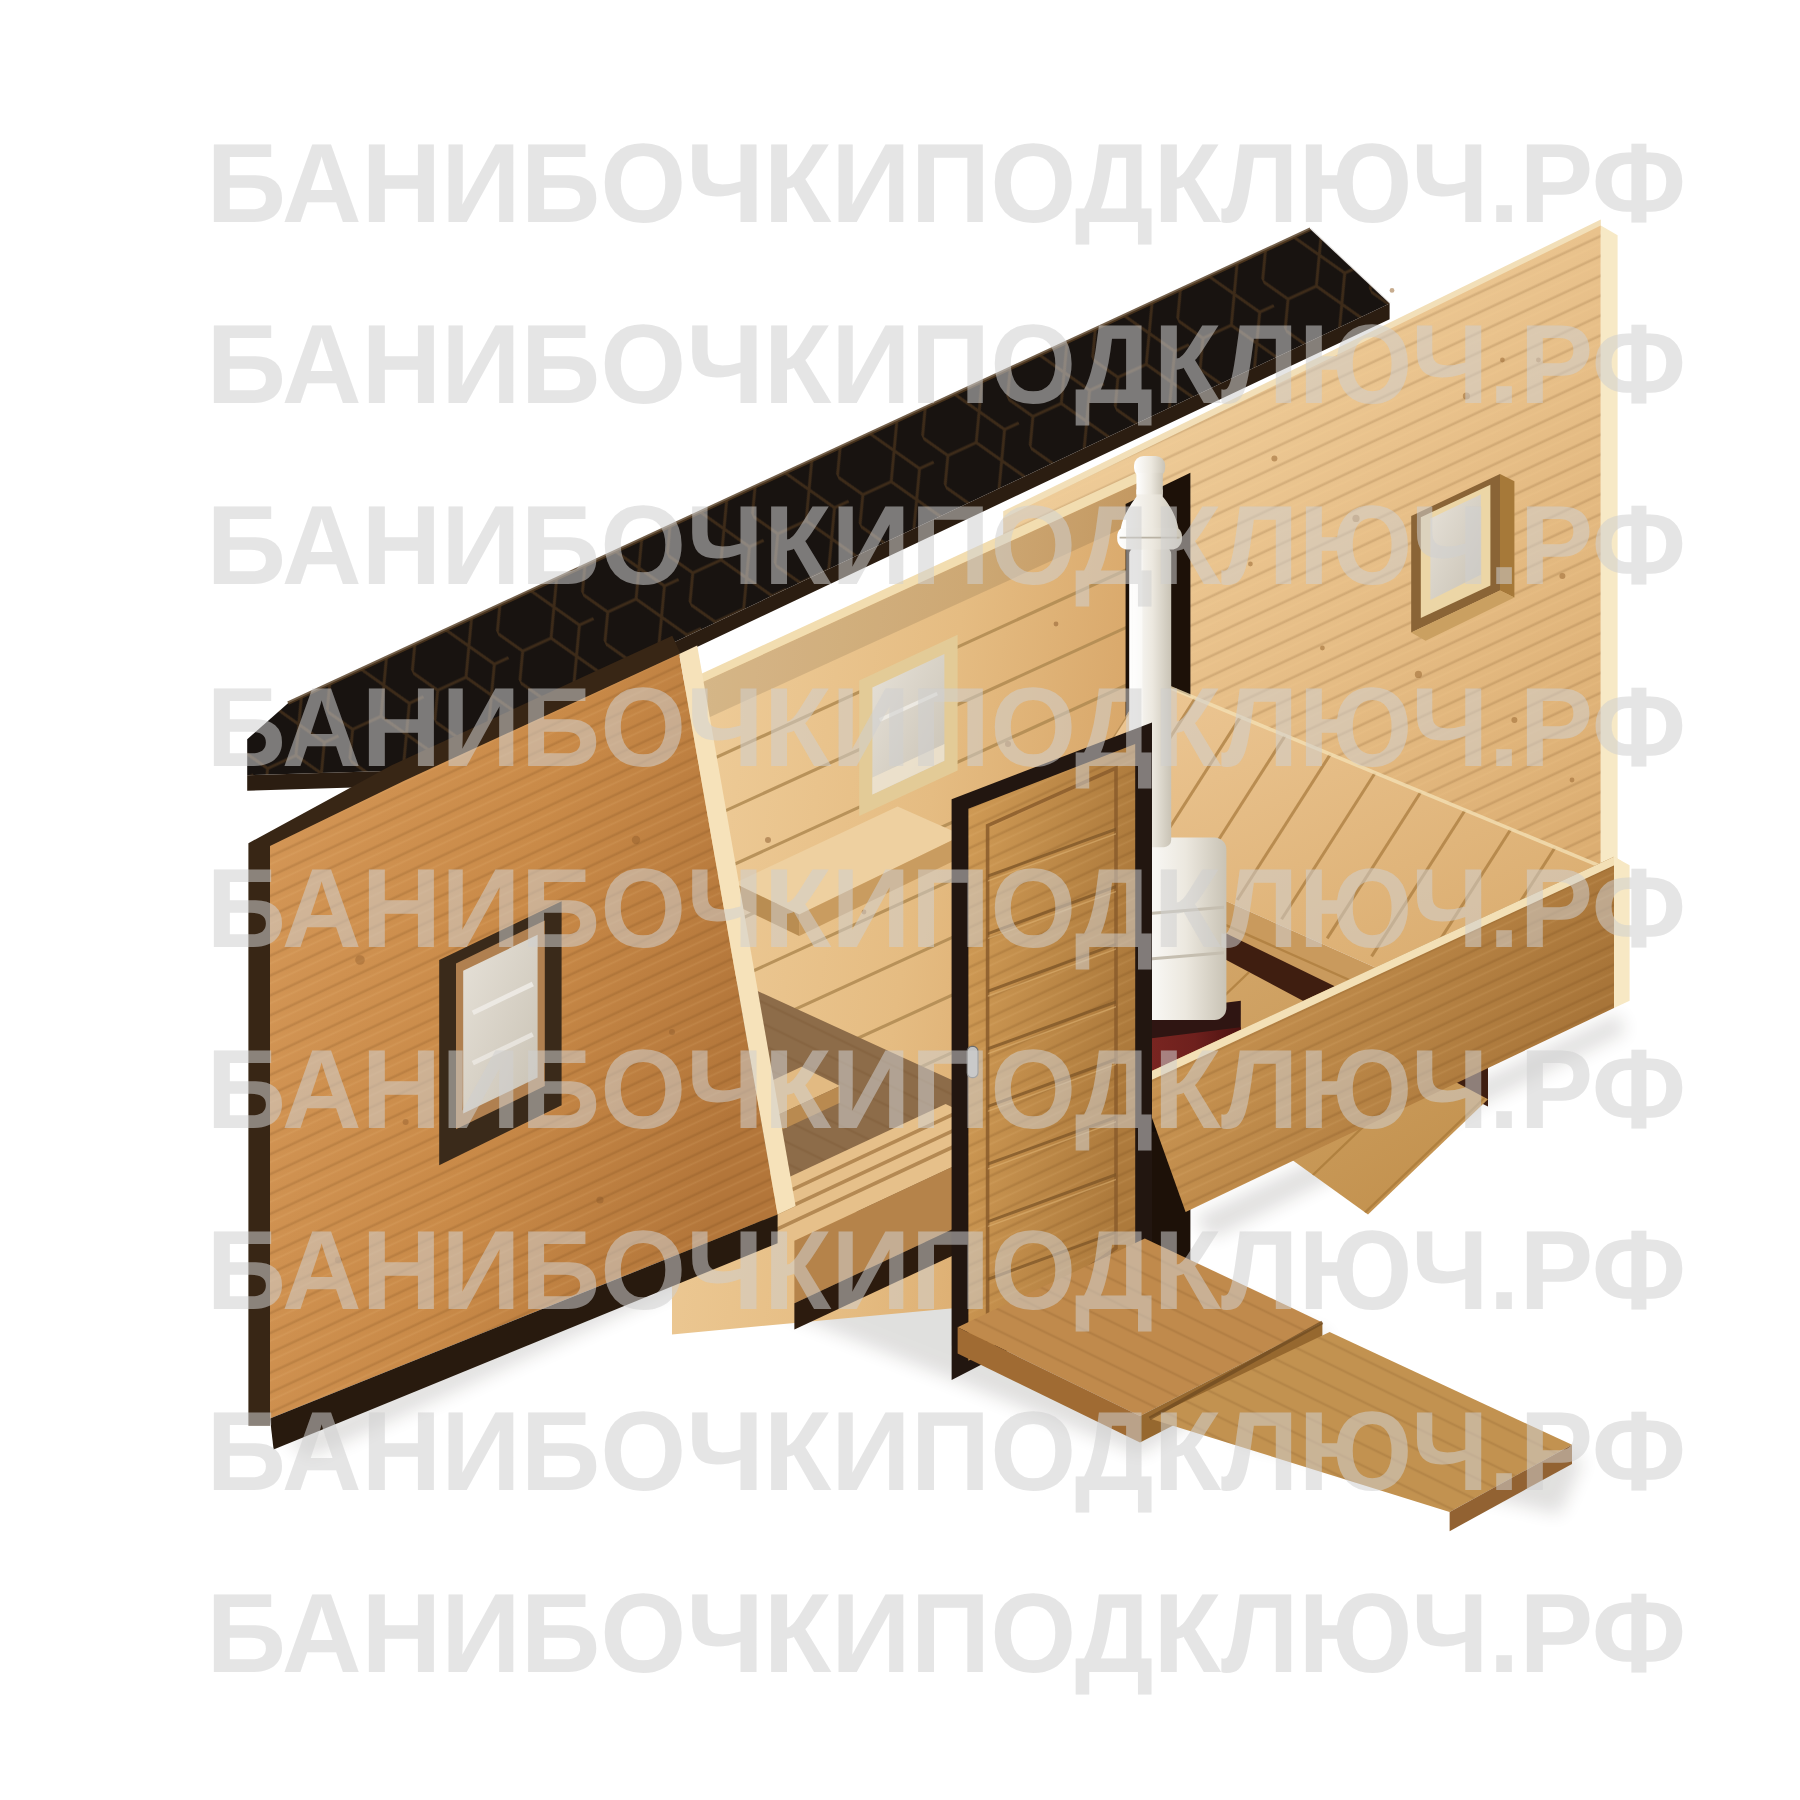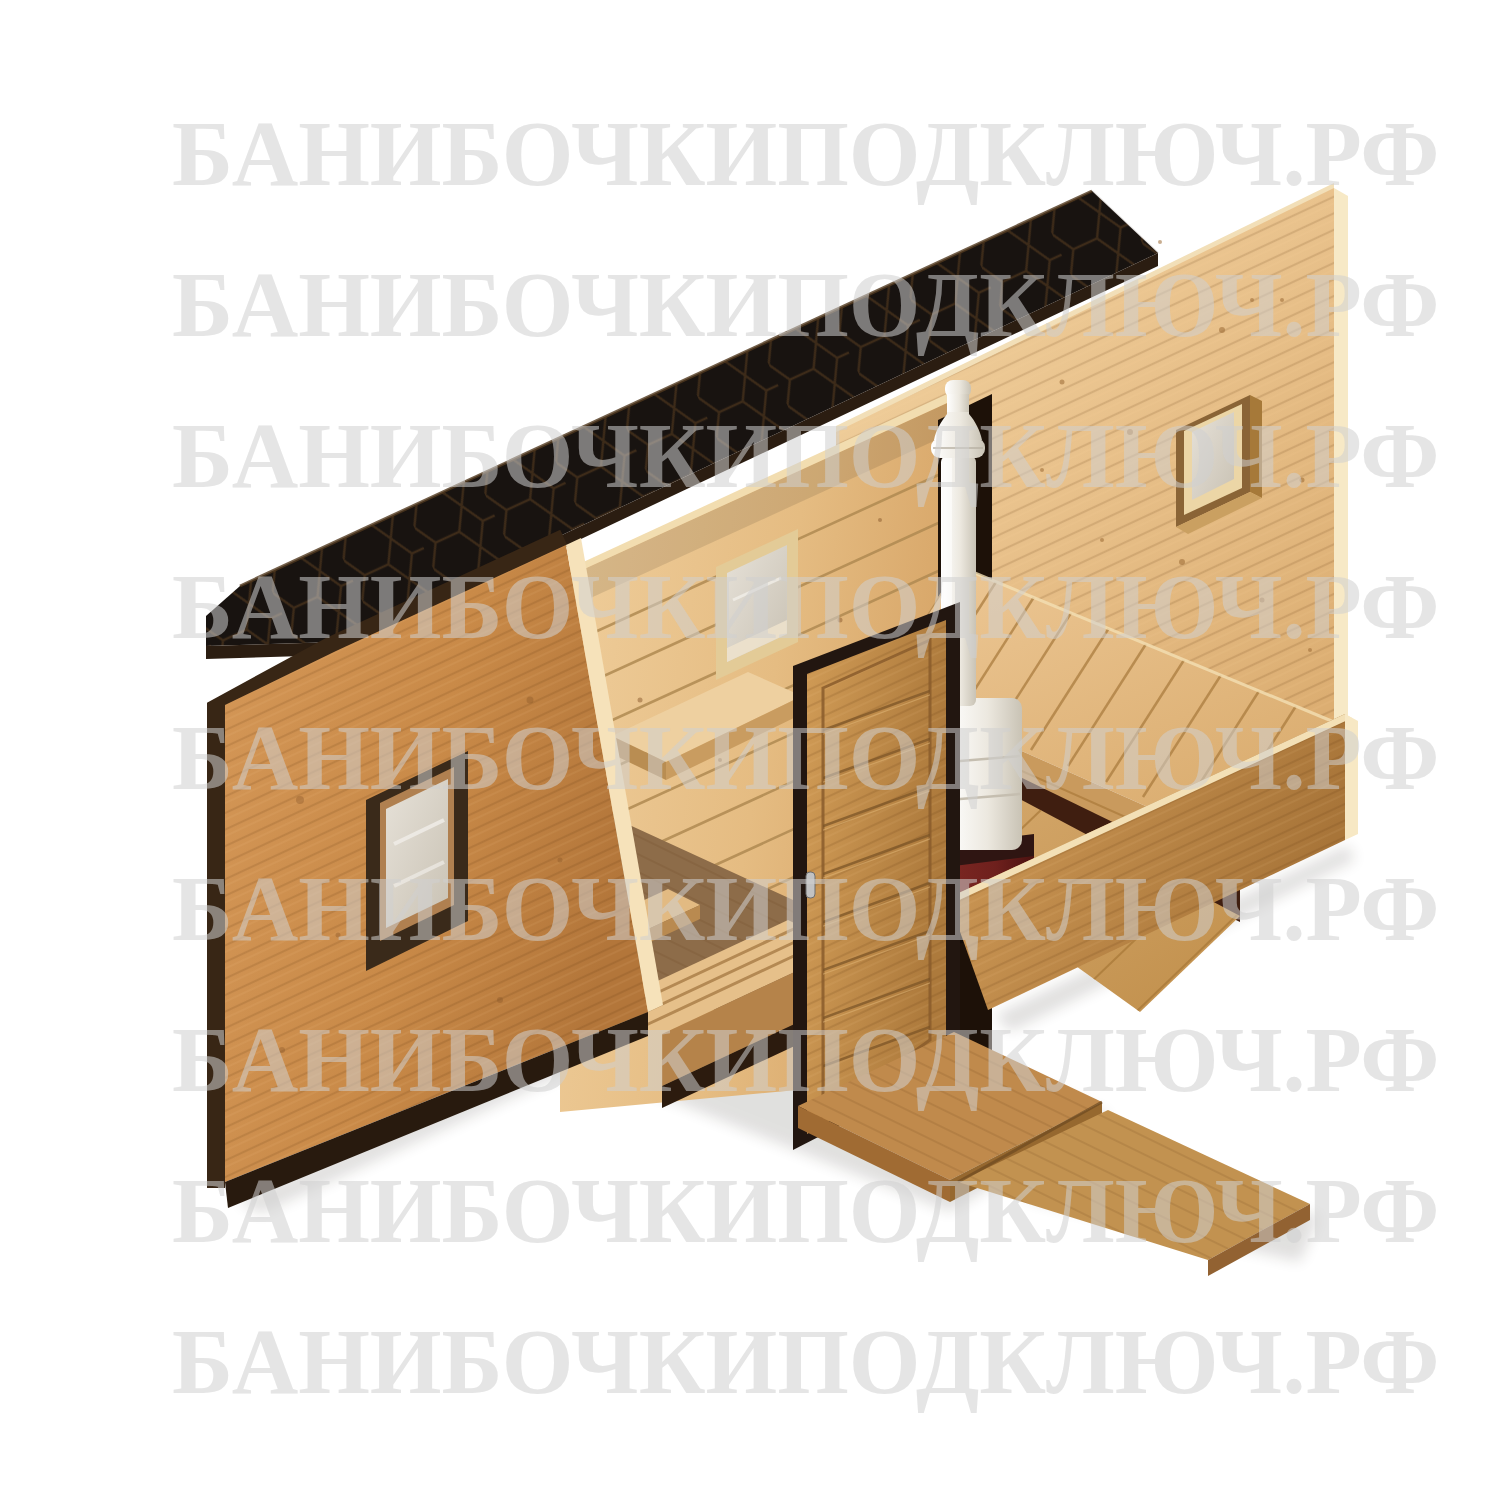--- a/index.html
+++ b/index.html
@@ -1,19 +1,19 @@
 <!DOCTYPE html>
 <html style="--page-bg: #ffffff; --roof: #181310; --roof-pattern-line: #46311c; --roof-fascia: #2b1d11; --wall-front-light: #d29355; --wall-front-dark: #b97c3e; --trim-dark: #382615; --cut-edge-cream: #f6e2ba; --pine-light: #f0cf9d; --pine-dark: #d9a96c; --plank-gap: #a87c46; --glass: #d8d2c8; --floor-dark: #8d6c49; --under-bench-shadow: #3f1e10; --stove-white: #f7f4ed; --stove-white-shade: #cfc9bb; --stove-base-red: #6e201d; --door-leaf: #c99350; --door-frame: #221610;"><head>
 <meta charset="utf-8">
 <style>
   html,body{margin:0;padding:0;background:#fff;}
   #stage{position:relative;width:1500px;height:1500px;background:var(--page-bg,#fff);overflow:hidden;
          font-family:"Liberation Sans", sans-serif;}
   #cabin-svg{position:absolute;left:0;top:0;z-index:1;}
-  #watermark-layer{position:absolute;left:0;top:0;width:1500px;height:1500px;z-index:2;pointer-events:none;font-family:Liberation Serif, serif;}
+  #watermark-layer{position:absolute;left:0;top:0;width:1500px;height:1500px;z-index:2;pointer-events:none;}
   .wm-row{position:absolute;white-space:nowrap;font-weight:bold;line-height:1;
           letter-spacing:0px;transform:scaleX(0.98);transform-origin:0 0;}
 </style>
 </head>
 <body>
 
 <div id="stage">
 
 <svg id="cabin-svg" width="1500" height="1500" viewBox="0 0 1500 1500" xmlns="http://www.w3.org/2000/svg" aria-label="Isometric 3D cutaway render of a rectangular wooden banya (sauna cabin): black hexagonal-shingle pent roof, honey-colored front wall with square window, interior washroom with benches, plank partition with small window, steam room with slatted bench, white wood-fired stove with burgundy base and white chimney pipe, wooden entrance door with step platform and ramp">
   <defs>

